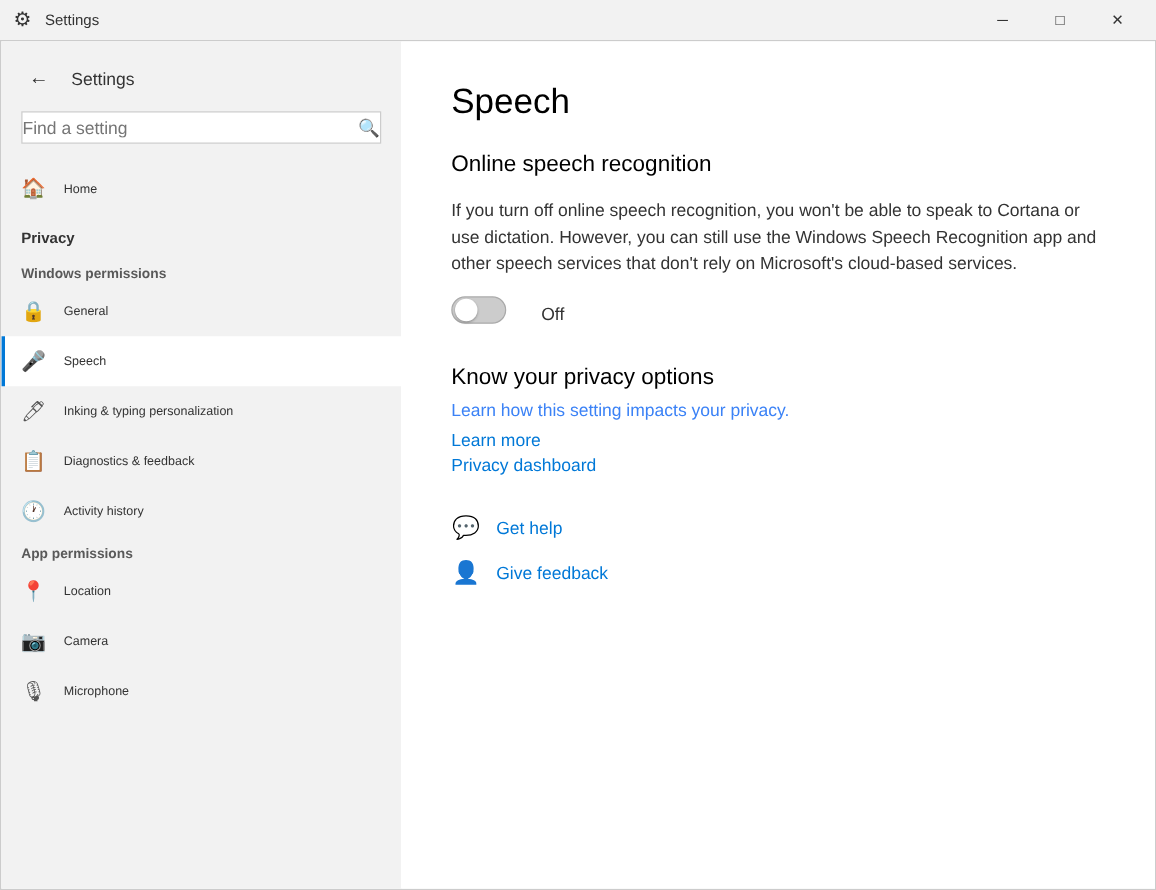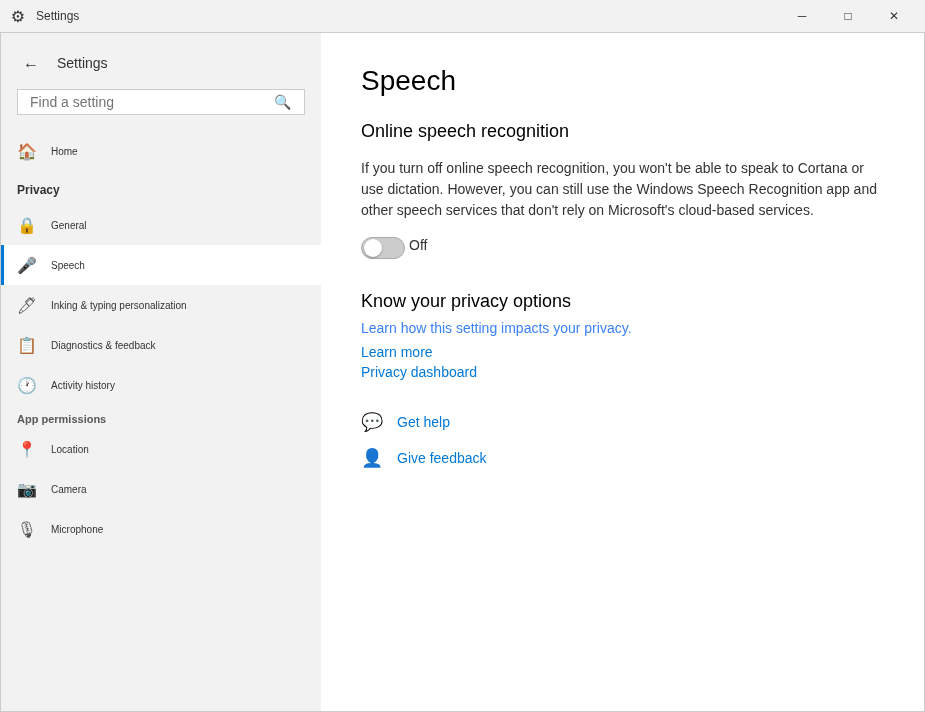--- a/index.html
+++ b/index.html
@@ -100,21 +100,21 @@
       color: #333;
       font-weight: 400;
     }
 
     .search-box {
       margin: 4px 16px 16px 16px;
       display: flex;
       align-items: center;
       background: #fff;
       border: 1px solid #ccc;
-      padding: 4px 12px;
+      padding: 4px 0;
     }
     .search-box input {
       border: none;
       outline: none;
       background: transparent;
       flex: 1;
       font-size: 14px;
       color: #666;
     }
     .search-icon-btn {
@@ -192,22 +192,22 @@
     .body-text {
       font-size: 14px;
       color: #333;
       line-height: 1.5;
       margin-bottom: 16px;
     }
 
     
     .toggle-row {
       display: flex;
-      align-items: flex-start;
-      gap: 4px;
+      align-items: flex-end;
+      gap: 28px;
       margin-bottom: 32px;
     }
     .toggle {
       width: 44px;
       height: 22px;
       background: #ccc;
       border-radius: 11px;
       position: relative;
       cursor: pointer;
       display: flex;
@@ -309,20 +309,21 @@
       <span class="search-icon-btn">🔍</span>
     </div>
 
     <div class="sidebar-item">
       <span class="item-icon">🏠</span>
       <span class="item-label">Home</span>
     </div>
 
     <div class="sidebar-privacy-label">Privacy</div>
 
+    <div class="sidebar-section-label">Windows permissions</div>
 
     <div class="sidebar-item">
       <span class="item-icon">🔒</span>
       <span class="item-label">General</span>
     </div>
     <div class="sidebar-item active">
       <span class="item-icon">🎤</span>
       <span class="item-label">Speech</span>
     </div>
     <div class="sidebar-item">

